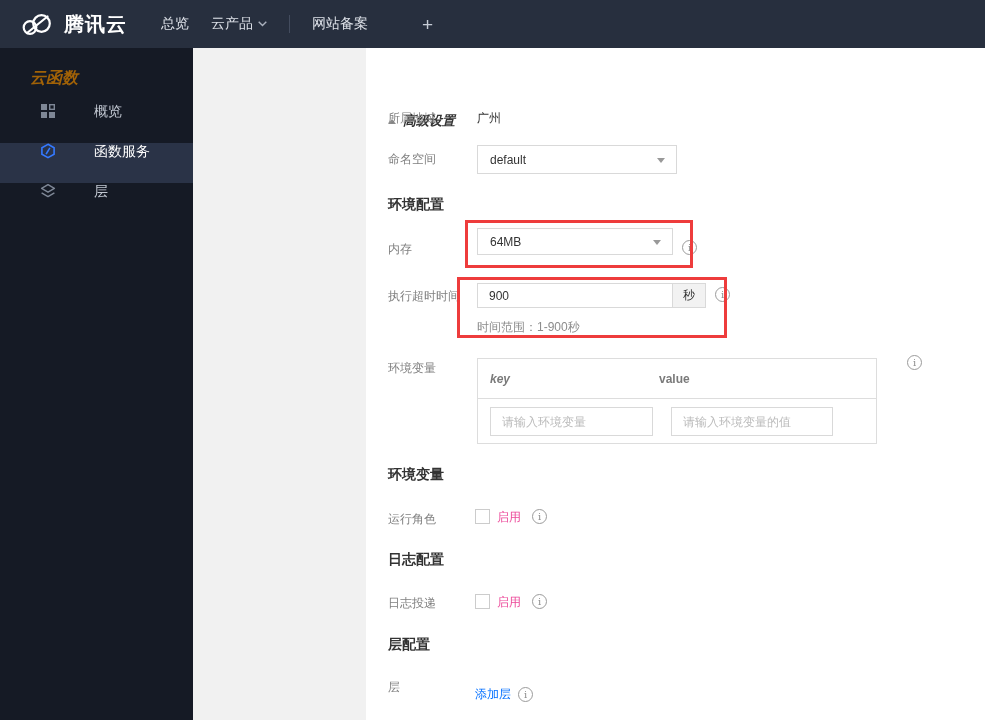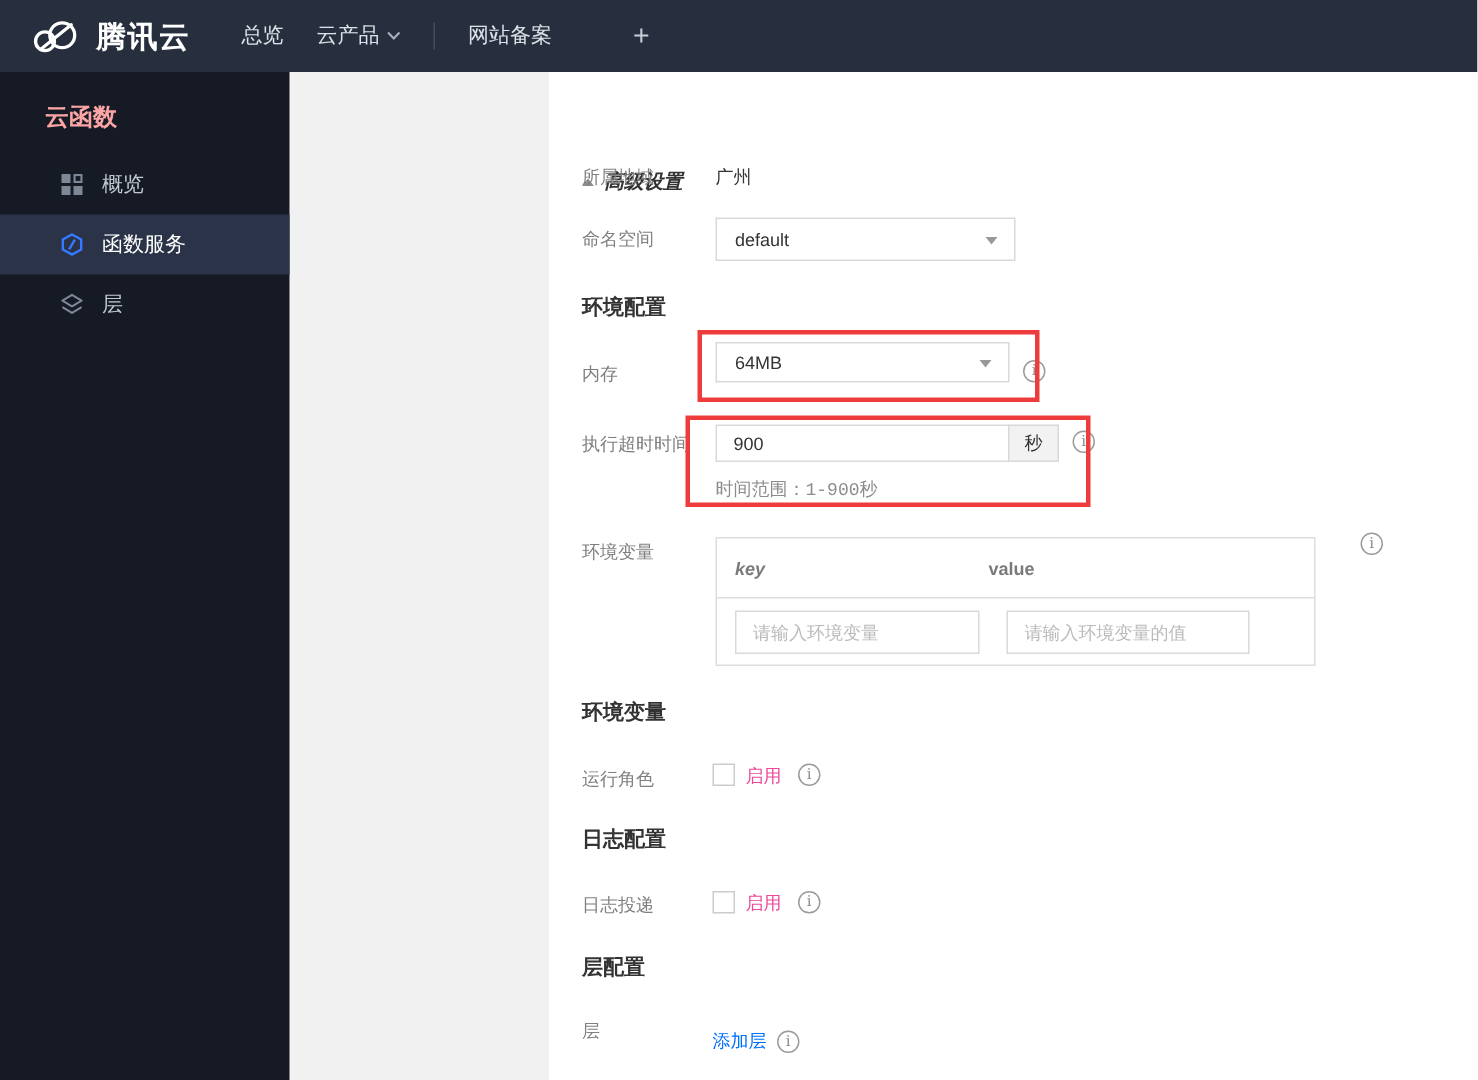--- a/index.html
+++ b/index.html
@@ -14,22 +14,22 @@
   .brand-name { color: #ffffff; font-size: 20px; font-weight: bold; margin-left: 8px; letter-spacing: 1px; }
   .topnav { display: flex; margin-left: 34px; }
   .nav-item { color: #dde1e8; font-size: 14px; text-decoration: none; cursor: pointer; margin-right: 22px; display: flex; align-items: center; }
   .chev { width: 9px; height: 6px; margin-left: 5px; }
   .chev polyline { fill: none; stroke: #aab1bd; stroke-width: 1.4; }
   .nav-divider { width: 1px; height: 18px; background: #434c5e; margin-right: 22px; }
   .nav-plus { color: #c6ccd6; font-size: 19px; text-decoration: none; cursor: pointer; margin-left: 32px; line-height: 19px; }
 
   
   .sidebar { position: absolute; left: 0; top: 48px; width: 193px; height: 672px; background: #151a25; z-index: 10; }
-  .sidebar-title { color: #fca5a5; font-size: 16px; font-weight: bold; padding: 20px 0 0 30px; height: 55px; }
-  .side-item { position: relative; height: 40px; display: flex; align-items: center; cursor: pointer; }
+  .sidebar-title { color: #a16207; font-size: 16px; font-weight: bold; padding: 20px 0 0 30px; height: 55px; font-style: italic; }
+  .side-item { position: relative; height: 40px; display: flex; cursor: pointer; gap: 26px; }
   .side-item.selected { background: #2a3347; }
   .side-icon { width: 16px; height: 16px; margin-left: 40px; flex: none; }
   .side-label { color: #c2c8d2; font-size: 14px; margin-left: 12px; }
   .side-item.selected .side-label { color: #ffffff; }
 
   
   .content { position: absolute; left: 193px; top: 48px; width: 792px; height: 672px; background: #f1f1f1; }
   .panel { position: absolute; left: 173px; top: 0; width: 619px; height: 672px; background: #ffffff; }
 
   .adv-toggle { position: absolute; left: 22px; top: 64px; display: flex; align-items: center; cursor: pointer; }
@@ -41,21 +41,21 @@
   .sec { position: absolute; left: 22px; font-size: 14px; font-weight: bold; color: #333333; line-height: 16px; }
 
   .select { position: absolute; background: #ffffff; border: 1px solid #d9d9d9; cursor: pointer; display: flex; align-items: center; }
   .select-text { font-size: 12px; color: #333333; margin-left: 12px; }
   .caret { position: absolute; right: 11px; top: 50%; margin-top: -2px; width: 0; height: 0; border-left: 4px solid transparent; border-right: 4px solid transparent; border-top: 5px solid #999999; }
 
   .txt { border: 1px solid #d9d9d9; font-size: 12px; color: #333333; padding-left: 11px; outline: none; font-family: inherit; }
   .txt::placeholder { color: #bbbbbb; }
   .input-group { position: absolute; display: flex; }
   .addon { width: 34px; height: 25px; background: #f2f2f2; border: 1px solid #d9d9d9; margin-left: -1px; display: flex; align-items: center; justify-content: center; font-size: 12px; color: #333333; }
-  .hint { position: absolute; font-size: 12px; color: #8c8c8c; line-height: 14px; font-family: Liberation Mono, monospace; }
+  .hint { position: absolute; font-size: 12px; color: #8c8c8c; line-height: 14px; }
 
   .info { position: absolute; width: 15px; height: 15px; border: 1px solid #9b9b9b; border-radius: 50%; display: flex; align-items: center; justify-content: center; cursor: pointer; }
   .info::after { content: "i"; font-family: "DejaVu Serif", serif; font-size: 10px; color: #8c8c8c; line-height: 1; }
 
   .env-table { position: absolute; left: 111px; top: 310px; width: 400px; height: 86px; border: 1px solid #dddddd; background: #ffffff; }
   .env-head { display: flex; height: 40px; border-bottom: 1px solid #dddddd; align-items: center; }
   .th { font-size: 12px; font-weight: bold; color: #7a7a7a; }
   .th.key { width: 181px; padding-left: 12px; font-style: italic; }
   .th.value { padding-left: 0; }
   .env-body { position: relative; height: 45px; }

